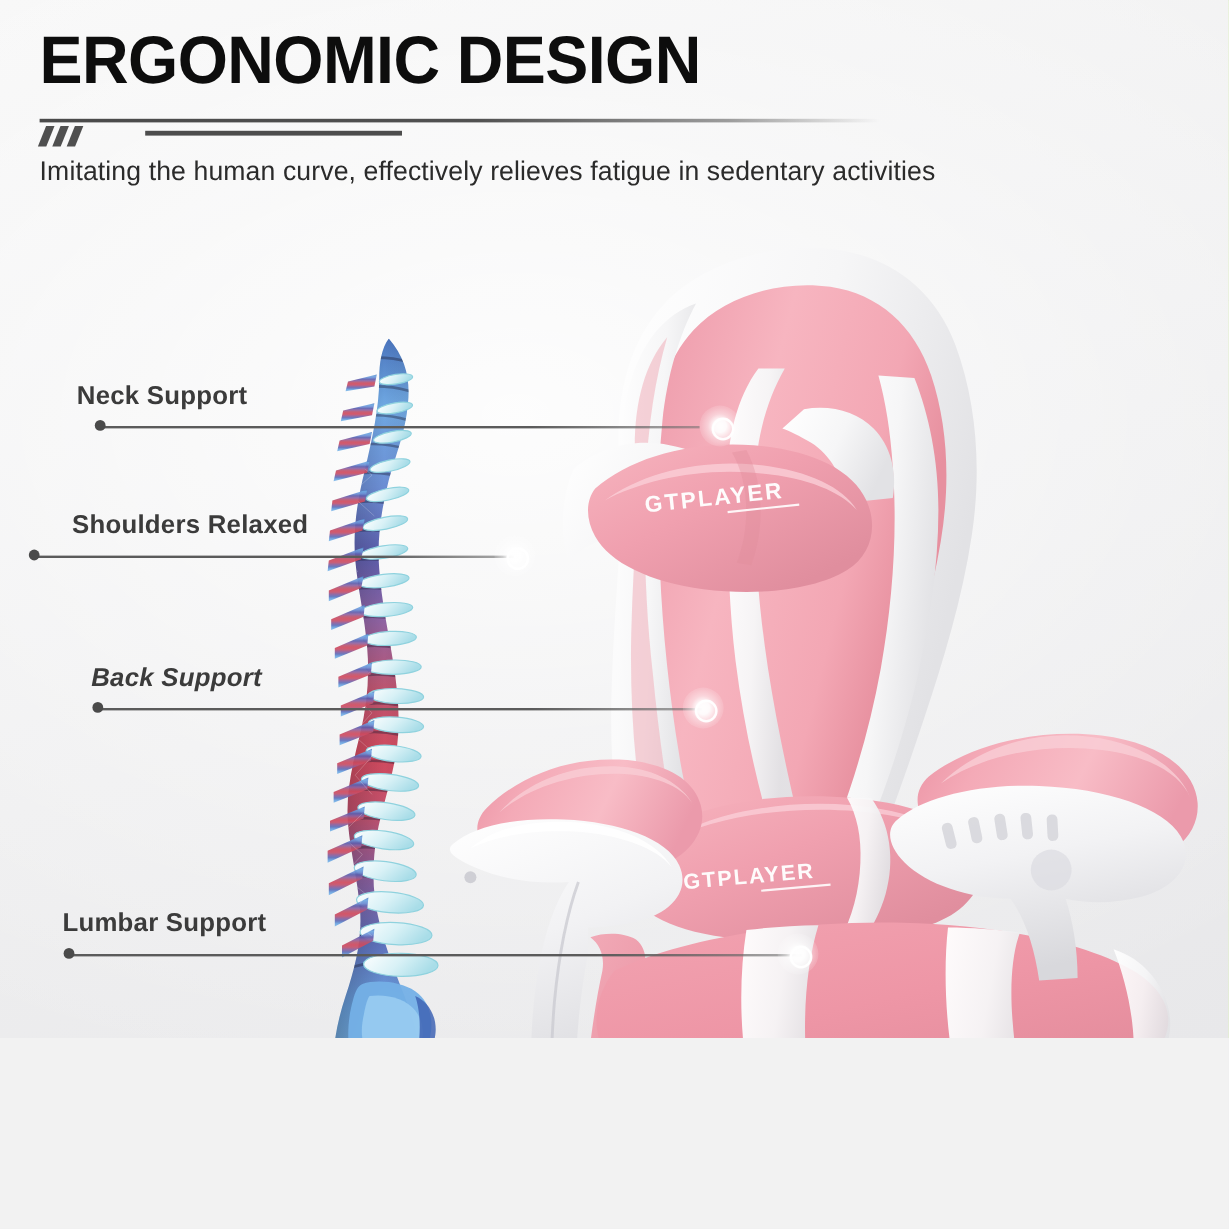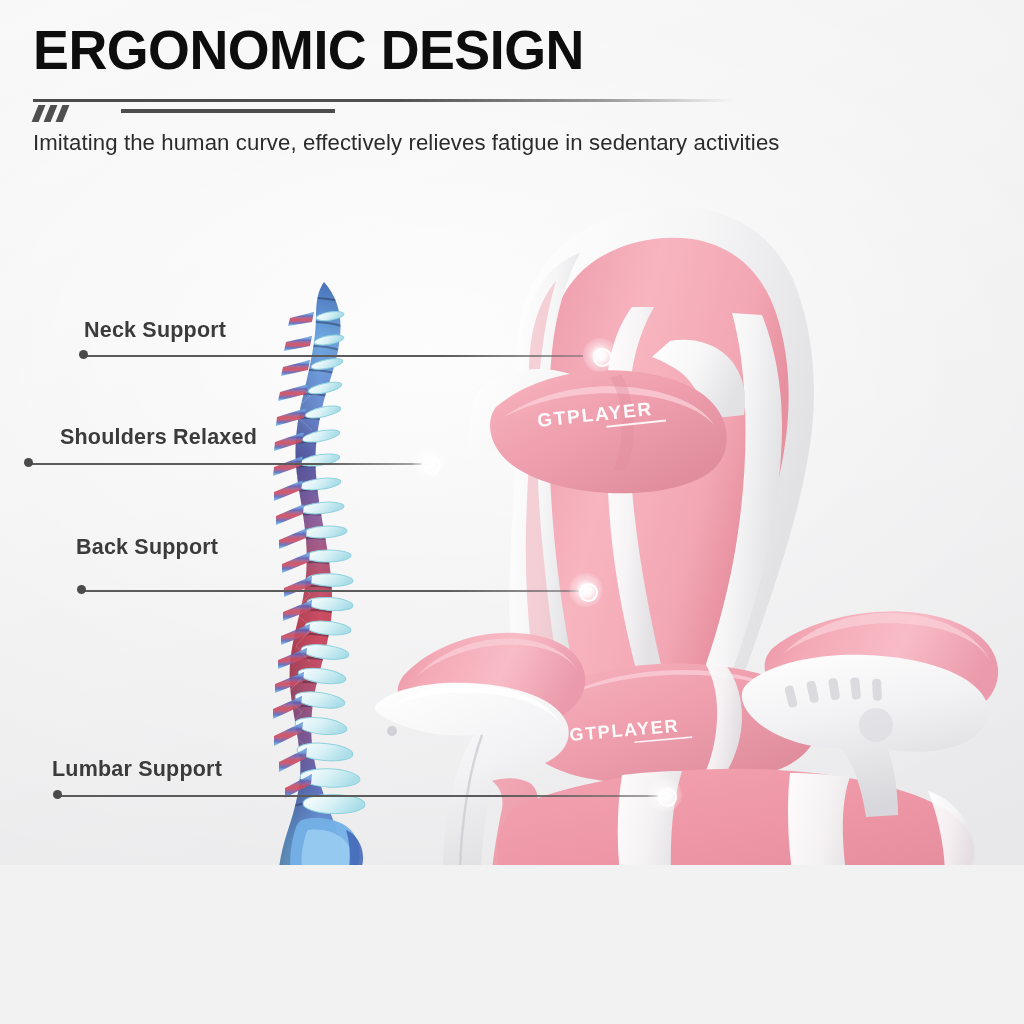--- a/index.html
+++ b/index.html
@@ -528,35 +528,35 @@
       <path d="M398 784 L404 872" stroke="#d98b99" stroke-width="1.6" opacity=".55" stroke-dasharray="6 5" fill="none"></path>
 
       <path d="M266 764 C352 784,470 794,576 790 C600 789,618 786,628 782
                L628 776 C614 781,594 784,572 785 C468 789,352 779,268 758 Z" fill="#ffffff" opacity=".85"></path>
     </svg>
   </div>
 
   <div>
 
     <div class="callout">
-      <div class="c-label no-sel" style="left:84px;top:318px;">Neck Support</div>
+      <div class="c-label no-sel" style="left:64px;top:318px;">Neck Support</div>
       <div class="c-line" style="left:83px;top:355px;width:500px;"></div>
       <div class="c-dot" style="left:79px;top:350px;"></div>
       <div class="hotspot" style="left:583px;top:338px;"></div>
     </div>
 
     <div class="callout">
       <div class="c-label no-sel" style="left:24px;top:425px;margin-left:36px;">Shoulders Relaxed</div>
       <div class="c-line" style="left:28px;top:463px;width:400px;"></div>
       <div class="c-dot" style="left:24px;top:458px;"></div>
       <div class="hotspot" style="left:412px;top:446px;"></div>
     </div>
 
     <div class="callout">
-      <div class="c-label no-sel" style="left:76px;top:535px;">Back Support</div>
+      <div class="c-label no-sel" style="left:76px;top:553px;font-style:italic;">Back Support</div>
       <div class="c-line" style="left:81px;top:590px;width:504px;"></div>
       <div class="c-dot" style="left:77px;top:585px;"></div>
       <div class="hotspot" style="left:569px;top:573px;"></div>
     </div>
 
     <div class="callout">
       <div class="c-label no-sel" style="left:52px;top:757px;">Lumbar Support</div>
       <div class="c-line" style="left:57px;top:795px;width:611px;"></div>
       <div class="c-dot" style="left:53px;top:790px;"></div>
       <div class="hotspot" style="left:648px;top:778px;"></div>

